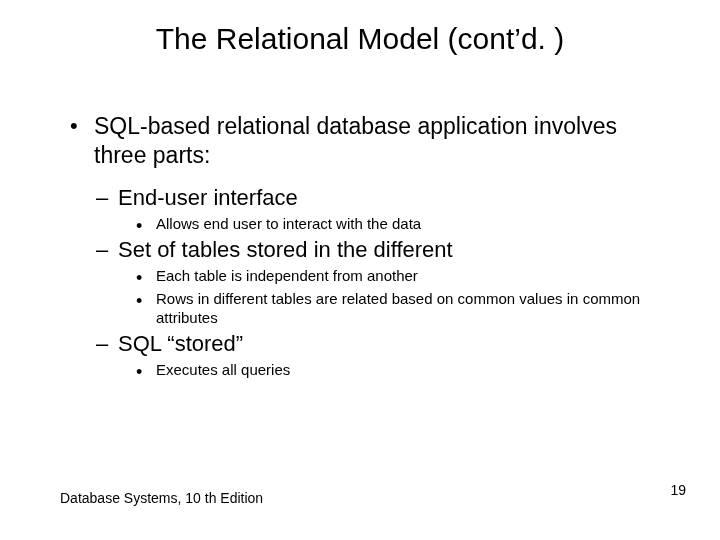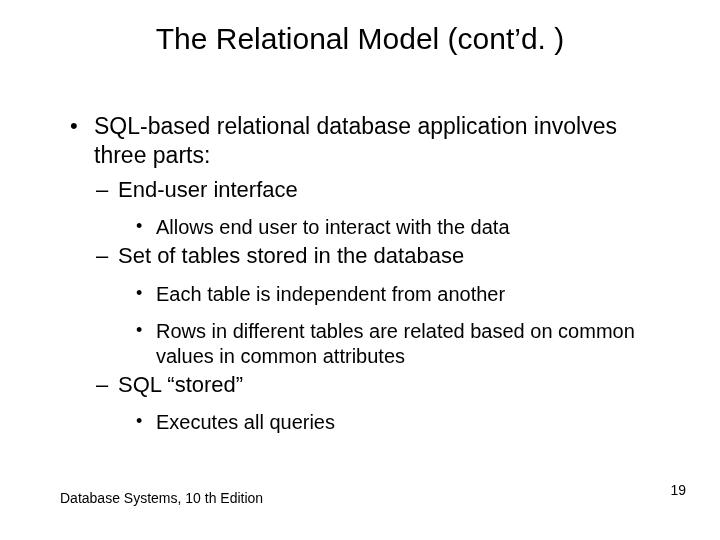--- a/index.html
+++ b/index.html
@@ -31,21 +31,21 @@
     position: absolute;
     top: 112px;
     left: 64px;
     width: 600px;
     font-size: 23px;
     line-height: 1.25;
   }
   .b1 {
     position: relative;
     padding-left: 30px;
-    margin-bottom: 6px;
+    margin-bottom: 14px;
   }
   .b1::before {
     content: "•";
     position: absolute;
     left: 6px;
     top: 0;
     font-size: 22px;
   }
   .b2 {
     position: relative;
@@ -56,23 +56,23 @@
   }
   .b2::before {
     content: "–";
     position: absolute;
     left: 32px;
     top: 0;
   }
   .b3 {
     position: relative;
     padding-left: 92px;
-    margin-top: 12px;
+    margin-top: 4px;
     margin-bottom: 2px;
-    font-size: 20px;
+    font-size: 15px;
   }
   .b3::before {
     content: "•";
     position: absolute;
     left: 72px;
     top: 0;
     font-size: 18px;
   }
   .footer-left {
     position: absolute;
@@ -94,21 +94,21 @@
 <div class="slide">
 
   <div class="title">The Relational Model (cont’d. )</div>
 
   <div class="body">
     <div class="b1">SQL-based relational database application involves three parts:</div>
 
     <div class="b2">End-user interface</div>
     <div class="b3">Allows end user to interact with the data</div>
 
-    <div class="b2">Set of tables stored in the database</div>
+    <div class="b2">Set of tables stored in the different</div>
     <div class="b3">Each table is independent from another</div>
     <div class="b3">Rows in different tables are related based on common values in common attributes</div>
 
     <div class="b2">SQL “stored”</div>
     <div class="b3">Executes all queries</div>
   </div>
 
   <div class="footer-left">Database Systems, 10 th Edition</div>
   <div class="footer-right">19</div>
 

